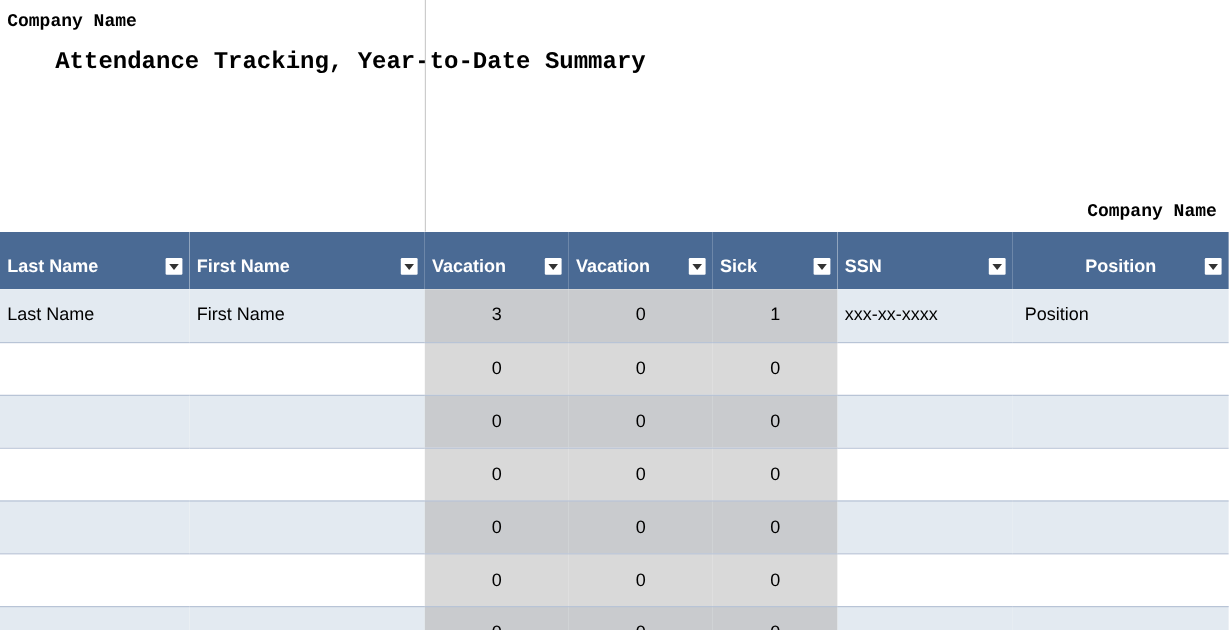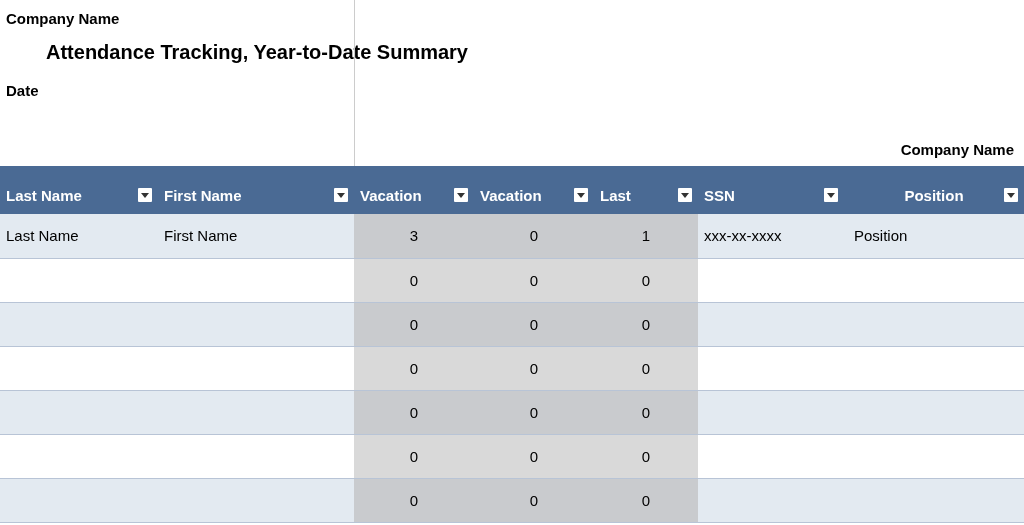--- a/index.html
+++ b/index.html
@@ -6,21 +6,22 @@
     body {
       font-family: Arial, Helvetica, sans-serif;
       font-size: 14px;
       color: #000;
       width: 1024px;
       background: #fff;
     }
     .header-region {
       padding: 10px 6px 12px 6px;
       position: relative;
-      height: 166px;
+      height: 193px;
+      font-family: Liberation Mono, monospace;
     }
     .company-top {
       font-weight: bold;
       font-size: 15px;
       margin-bottom: 14px;
     }
     .report-title {
       font-weight: bold;
       font-size: 20px;
       margin-bottom: 18px;
@@ -112,21 +113,20 @@
     td.ssn { text-align: left; }
     td.pos { padding-left: 10px; }
   </style>
 </head>
 <body>
 
 <div class="header-region">
   <div class="vline"></div>
   <div class="company-top">Company Name</div>
   <div class="report-title">Attendance Tracking, Year-to-Date Summary</div>
-  <div class="date-label">Date</div>
   <div class="company-right">Company Name</div>
 </div>
 
 <table>
   <colgroup>
     <col class="c-last">
       <col class="c-first">
       <col class="c-vac">
       <col class="c-per">
       <col class="c-sick">
@@ -145,21 +145,21 @@
       </th>
       <th class="num">
         <span>Vacation</span>
         <span class="filter-icon"></span>
       </th>
       <th class="num">
         <span>Vacation</span>
         <span class="filter-icon"></span>
       </th>
       <th class="num">
-        <span>Last</span>
+        <span>Sick</span>
         <span class="filter-icon"></span>
       </th>
       <th>
         <span>SSN</span>
         <span class="filter-icon"></span>
       </th>
       <th class="pos">
         <span>Position</span>
         <span class="filter-icon"></span>
       </th>

